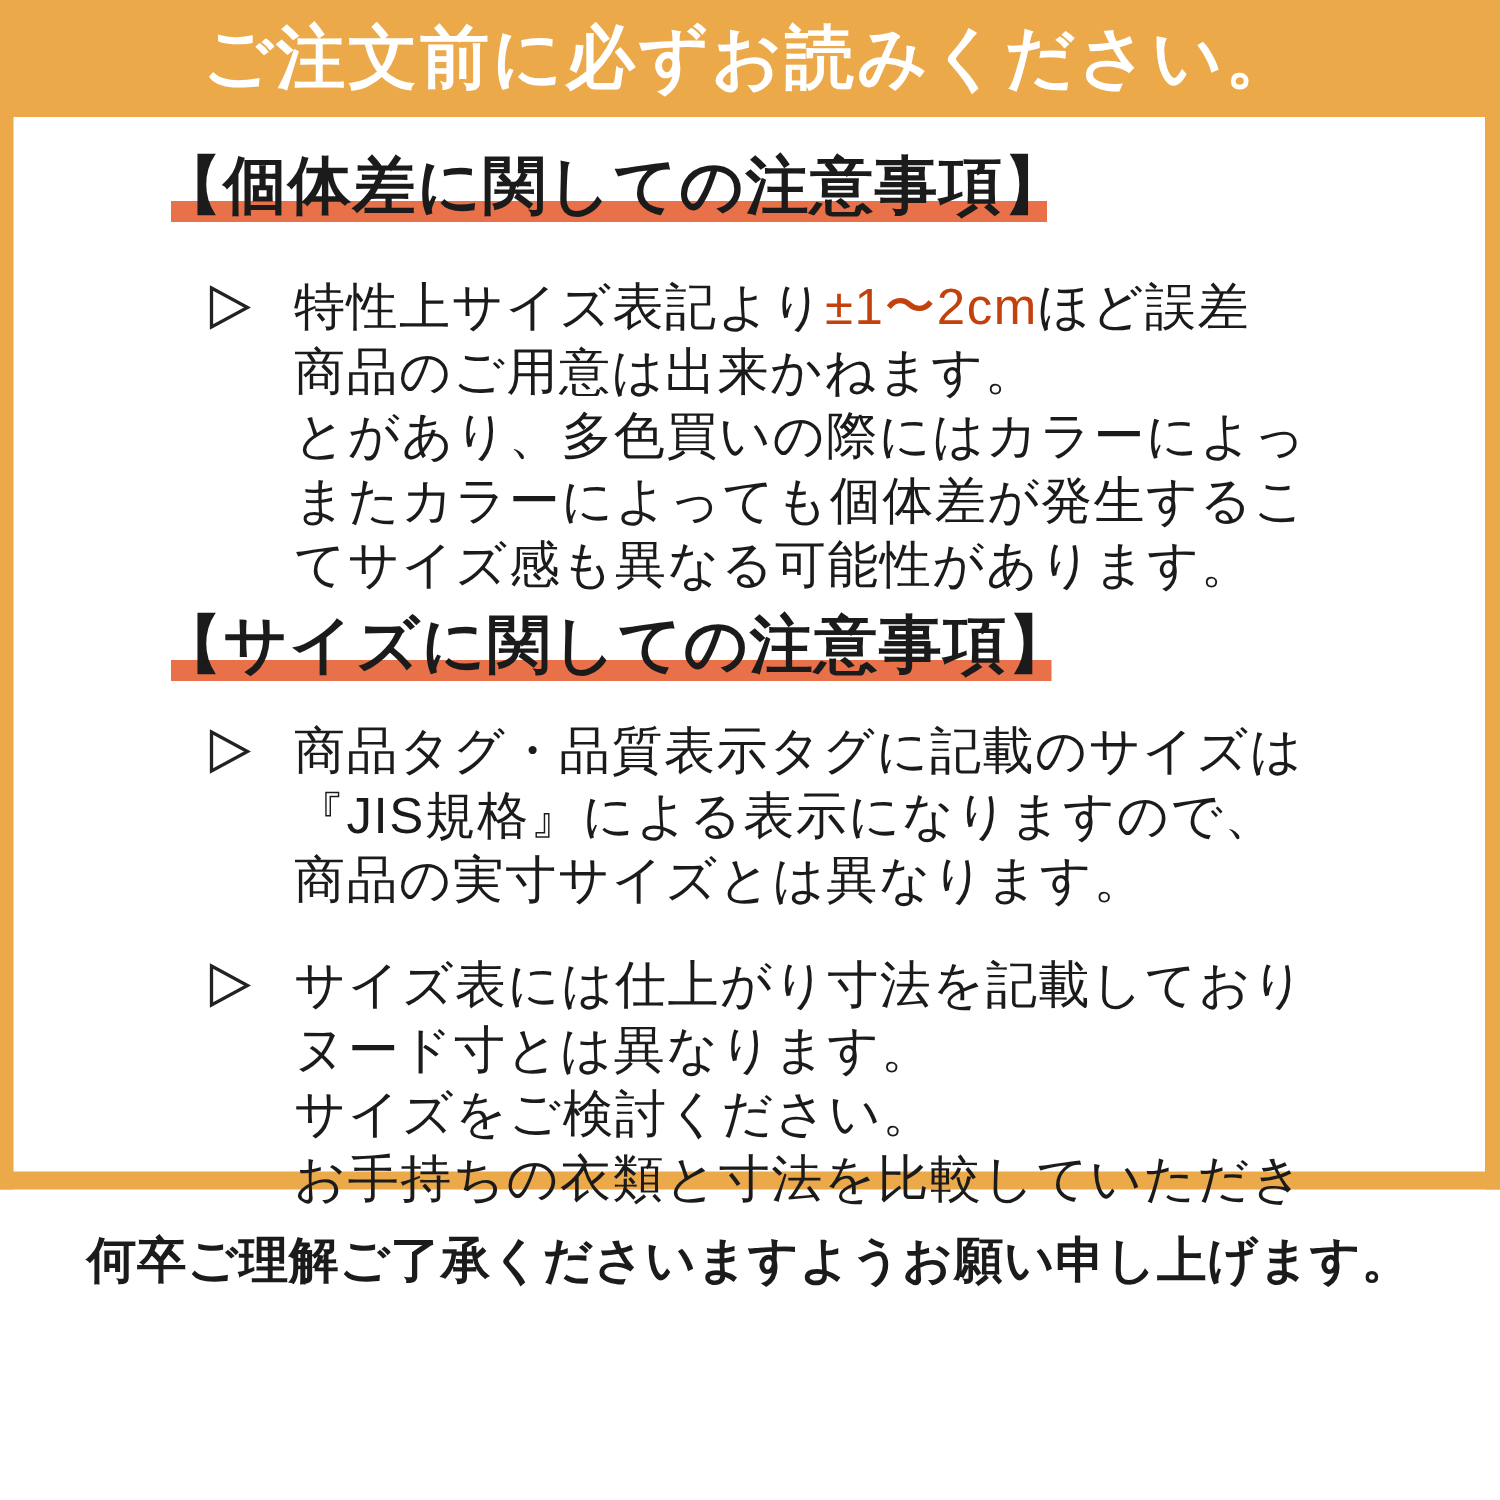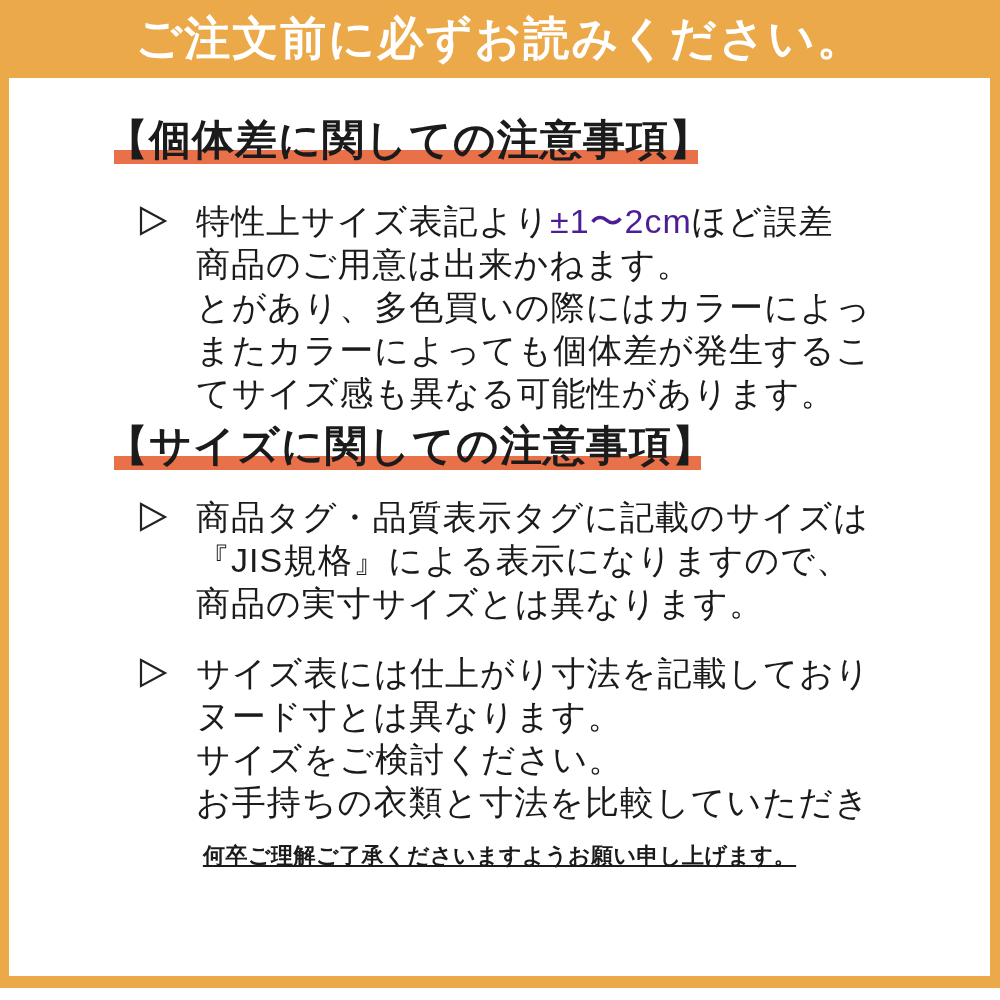--- a/index.html
+++ b/index.html
@@ -26,26 +26,26 @@
     color: #ffffff;
     font-weight: bold;
     font-size: 46px;
     letter-spacing: 2px;
     white-space: nowrap;
   }
 
   
   .frame {
     box-sizing: border-box;
-    height: 910px;
+    height: 715px;
     border-left: 9px solid #EBA94A;
     border-right: 10px solid #EBA94A;
     border-bottom: 12px solid #EBA94A;
     background: #ffffff;
-    padding-top: 36px;
+    padding-top: 20px;
   }
 
   
   .heading {
     margin: 0;
     padding-left: 97px;
     font-size: 42px;
     font-weight: bold;
     line-height: 52px;
     letter-spacing: 1px;
@@ -85,32 +85,31 @@
     margin-right: 28px;
     margin-top: 5px;
   }
   .tri svg { display: block; }
   .bullet-text {
     font-size: 34px;
     line-height: 43px;
     letter-spacing: 1px;
   }
   .tline { white-space: nowrap; }
-  .red { color: #4c1d95; }
+  .red { color: #c2410c; }
 
   
   .footer-msg {
     margin-top: 10px;
     text-align: center;
-    font-size: 22px;
+    font-size: 33px;
     font-weight: bold;
     line-height: 44px;
     letter-spacing: 0.5px;
     white-space: nowrap;
-    text-decoration: underline;
   }
 </style>
 </head>
 <body>
 
 <div class="page">
 
   <header class="banner">
     <div class="banner-text">ご注文前に必ずお読みください。</div>
   </header>

